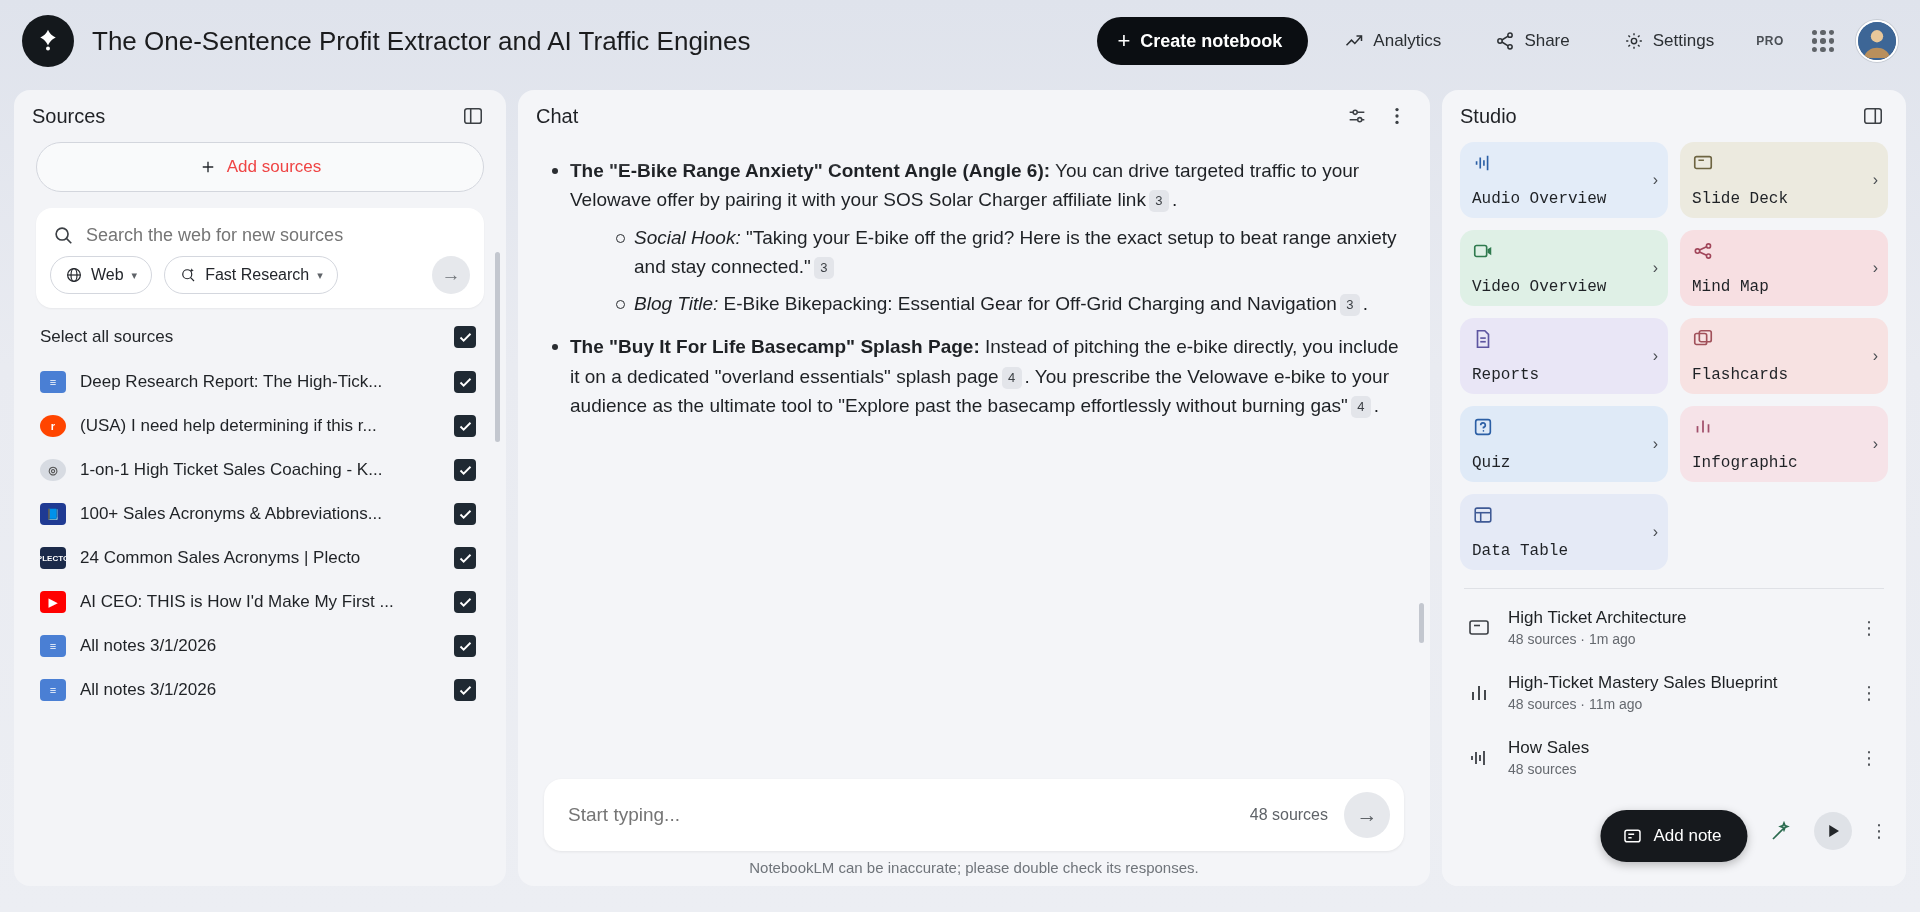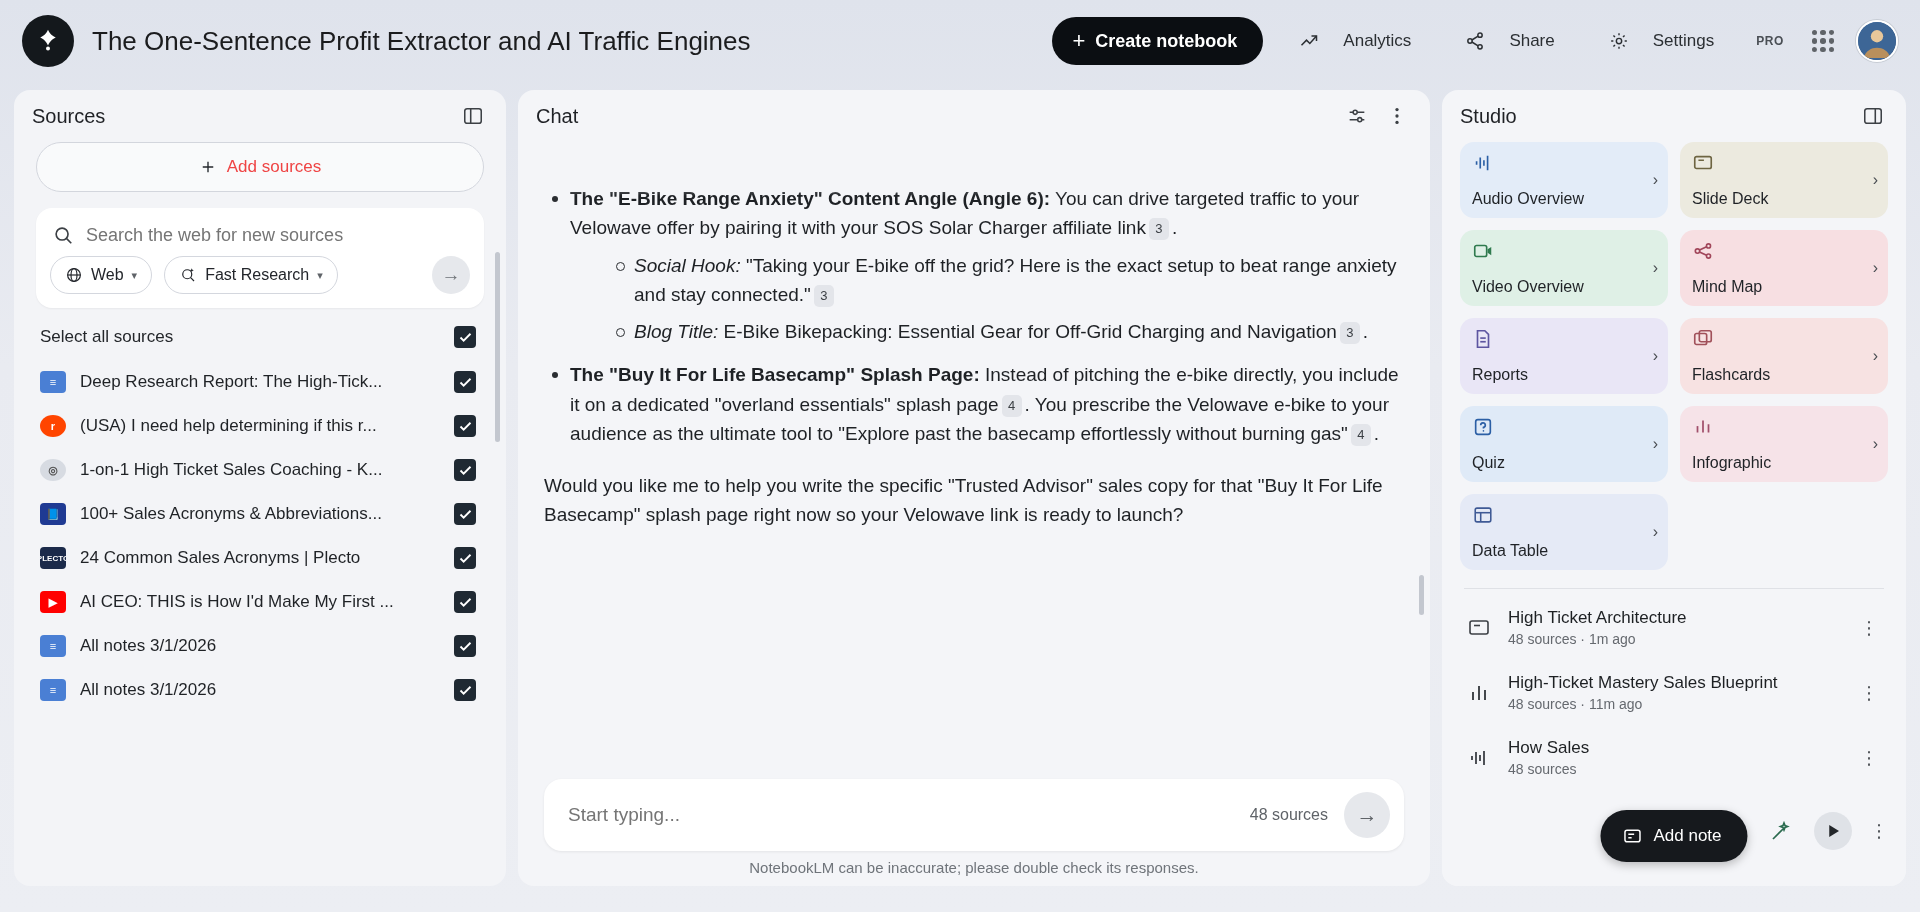--- a/index.html
+++ b/index.html
@@ -43,21 +43,21 @@
     border-radius: 28px;
     height: 48px;
     padding: 0 26px 0 20px;
     display: flex; align-items: center; gap: 10px;
     font-size: 18px; font-weight: 700;
     cursor: pointer;
     white-space: nowrap;
   }
   .btn-create .plus { font-size: 22px; font-weight: 400; line-height: 1; }
   .hdr-btn {
-    display: flex; align-items: center; gap: 24px;
+    display: flex; align-items: center; gap: 9px;
     height: 44px; padding: 0 18px;
     border-radius: 22px;
     font-size: 17px; color: #2b2f33;
     cursor: pointer;
     white-space: nowrap;
   }
   .hdr-btn svg { width: 20px; height: 20px; }
   .pro-badge {
     font-size: 12px; letter-spacing: .6px; color: #4a4f55;
     border: 0; padding: 2px 6px; font-weight: 600;
@@ -167,21 +167,21 @@
     background: #1f2933; display: flex; align-items: center; justify-content: center;
     cursor: pointer;
   }
   .cbx svg { width: 15px; height: 15px; }
   .src-scroll {
     position: absolute; right: 6px; top: 110px; width: 5px; height: 190px;
     background: #c3c7cf; border-radius: 4px;
   }
 
   
-  .chat { flex: 1 1 auto; background: #f4f5f8; position: relative; gap: 28px; }
+  .chat { flex: 1 1 auto; background: #f4f5f8; position: relative; }
   .chat-body {
     flex: 1 1 auto; overflow: hidden; position: relative;
     padding: 0 30px 0 26px;
   }
   .chat-content { font-size: 19px; color: #1e2125; line-height: 1.55; }
   .fade-top {
     position: absolute; left: 0; right: 0; top: 0; height: 26px;
     background: linear-gradient(#f4f5f8, rgba(244,245,248,0));
     z-index: 3; pointer-events: none;
   }
@@ -240,21 +240,21 @@
   .studio-body { padding: 0 18px 10px; overflow: hidden; flex: 1 1 auto; position: relative; }
   .tiles {
     display: grid; grid-template-columns: 1fr 1fr; gap: 12px;
   }
   .tile {
     border-radius: 14px; height: 76px;
     padding: 10px 12px; position: relative; cursor: pointer;
     display: flex; flex-direction: column; justify-content: space-between;
   }
   .tile .t-ico { width: 22px; height: 22px; }
-  .tile .t-label { font-size: 16px; color: #1f2226; }
+  .tile .t-label { font-size: 16px; color: #1f2226; font-family: Liberation Mono, monospace; }
   .tile .t-arrow {
     position: absolute; right: 10px; top: 50%; transform: translateY(-50%);
     color: #4a4e53; font-size: 16px;
   }
   .tile.audio { background: #e3ecf8; }
   .tile.slide { background: #eceadf; }
   .tile.video { background: #dff0e6; }
   .tile.mind  { background: #f7dfe2; }
   .tile.reports { background: #e9e6f6; }
   .tile.flash { background: #f7e2e2; }
@@ -560,21 +560,20 @@
               </li>
             </ul>
           </li>
 
           <li>
             <span style="font-weight:700">The "Buy It For Life Basecamp" Splash Page:</span><span> Instead of pitching the e-bike directly, you include it on a dedicated "overland essentials" splash page</span><span class="cite">4</span><span>. You prescribe the Velowave e-bike to your audience as the ultimate tool to "Explore past the basecamp effortlessly without burning gas"</span><span class="cite">4</span><span>.</span>
           </li>
 
         </ul>
 
-        <div class="para">Would you like me to help you write the specific "Trusted Advisor" sales copy for that "Buy It For Life Basecamp" splash page right now so your Velowave link is ready to launch?</div>
       </div>
       <div class="chat-scroll"></div>
     </div>
 
     <div class="composer-wrap">
       <div class="composer">
         <input value="" placeholder="Start typing..." style="">
         <span class="srccount">48 sources</span>
         <span class="send">→</span>
       </div>

